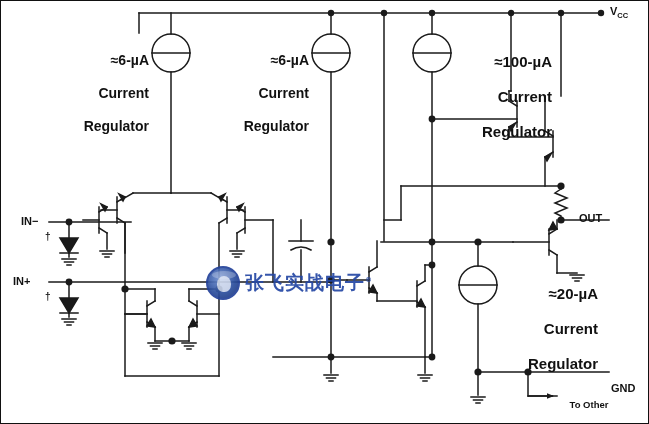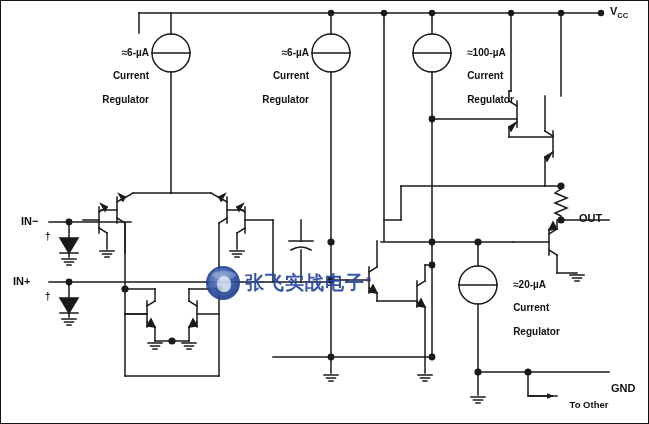--- a/index.html
+++ b/index.html
@@ -7,22 +7,22 @@
   body{
     width:649px;height:424px;
     font-family:"Liberation Sans","DejaVu Sans",sans-serif;
     overflow:hidden;
   }
   #root{position:relative;width:649px;height:424px;background:#ffffff;
         border:1px solid #111;box-sizing:border-box;}
   svg#sch{position:absolute;left:0;top:0;width:649px;height:424px;}
   .lbl{position:absolute;font-weight:bold;color:#111;line-height:1.18;
        white-space:pre;letter-spacing:0px;}
-  .reg-lbl{font-size:10px;text-align:right;}
-  .reg-lbl-l{font-size:10px;text-align:left;}
+  .reg-lbl{font-size:14px;text-align:right;}
+  .reg-lbl-l{font-size:15px;text-align:right;}
   .pin{font-size:11px;font-weight:bold;}
   .dag{font-size:10px;font-weight:bold;}
   .sub{font-size:7.5px;vertical-align:sub;letter-spacing:0px;}
   .toother{font-size:9.5px;text-align:left;line-height:1.25;}
   
   #wm{position:absolute;left:205px;top:258px;width:190px;height:48px;
       display:flex;align-items:center;gap:5px;opacity:.92;}
   #wm .badge{width:34px;height:34px;border-radius:50%;
       background:radial-gradient(circle at 40% 35%,#6f8fd0 0%,#2c4f9e 55%,#1b337a 100%);
       border:2px solid #23429a;box-sizing:border-box;position:relative;flex:0 0 auto;}

